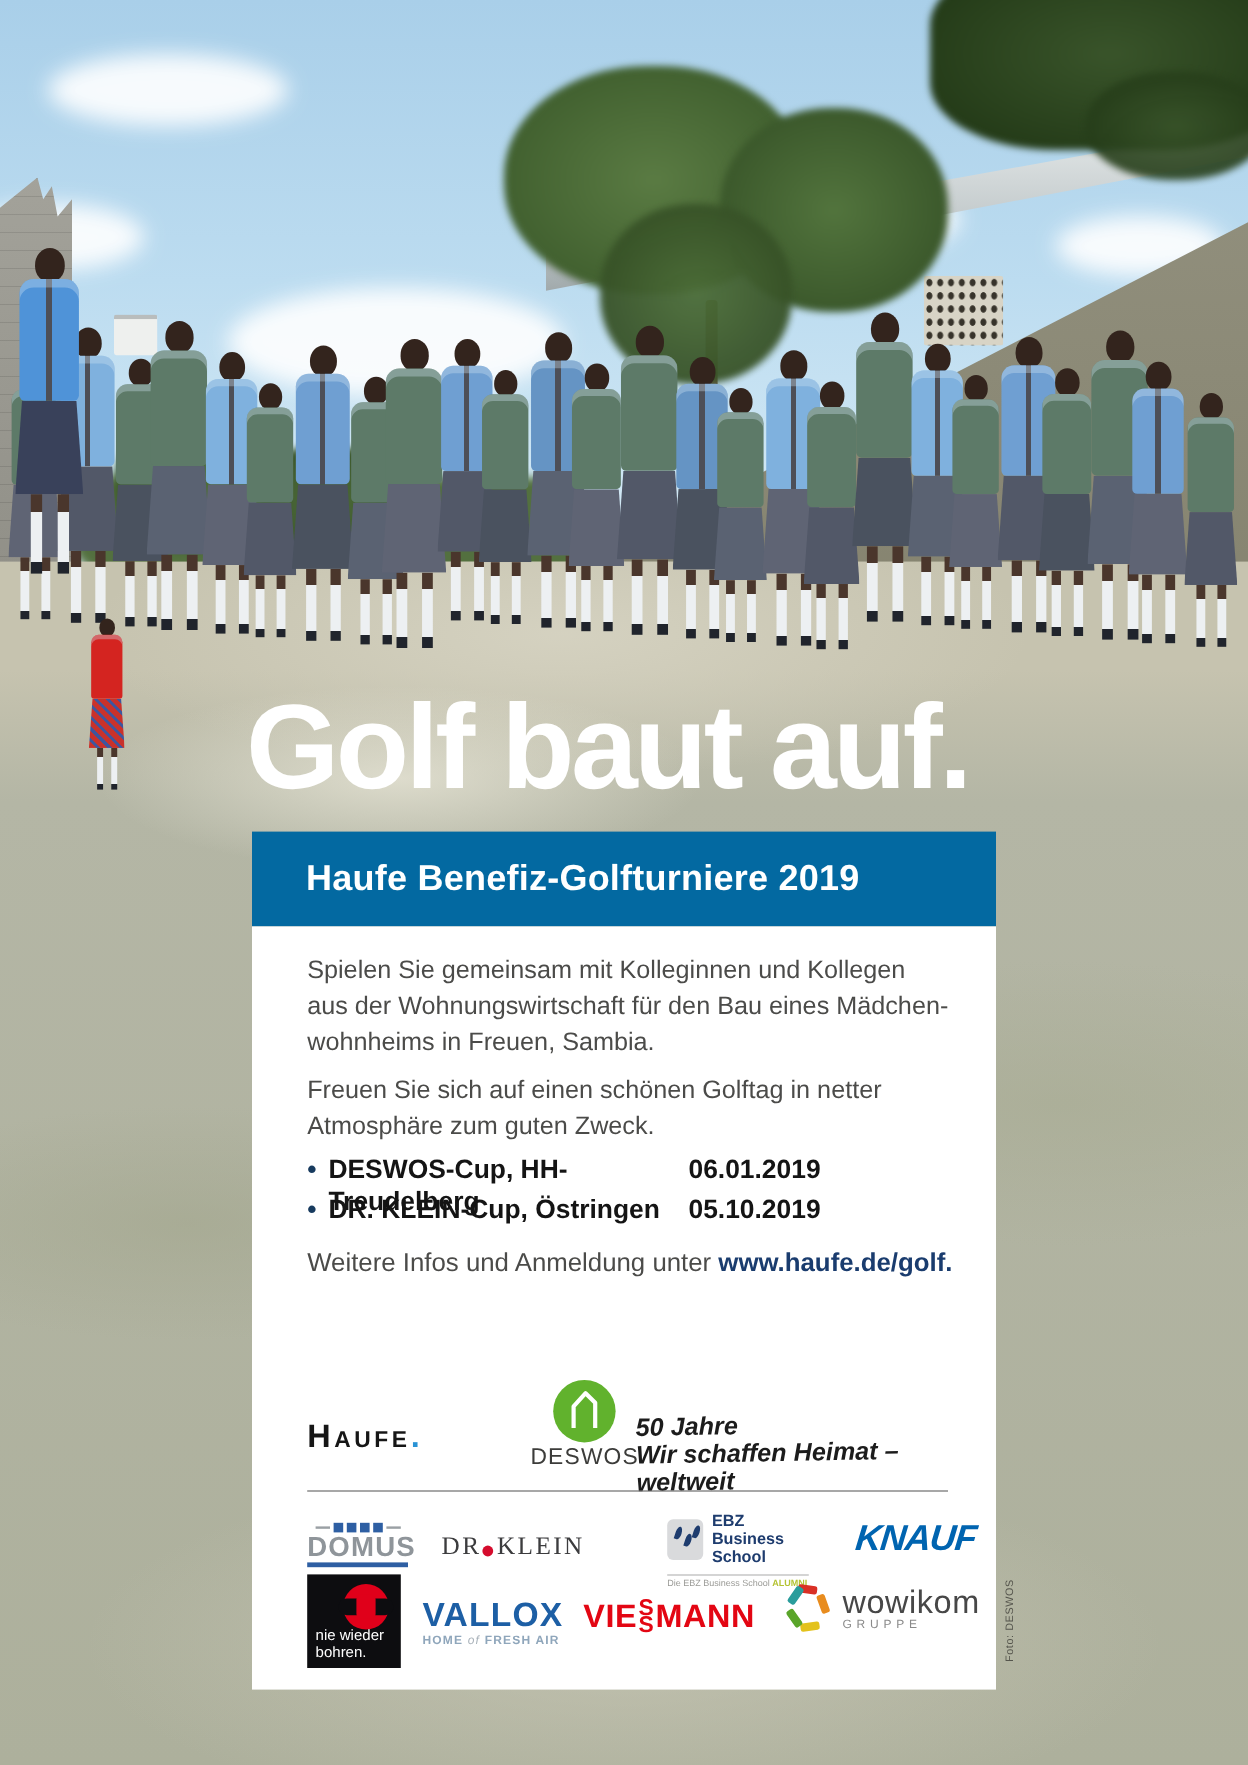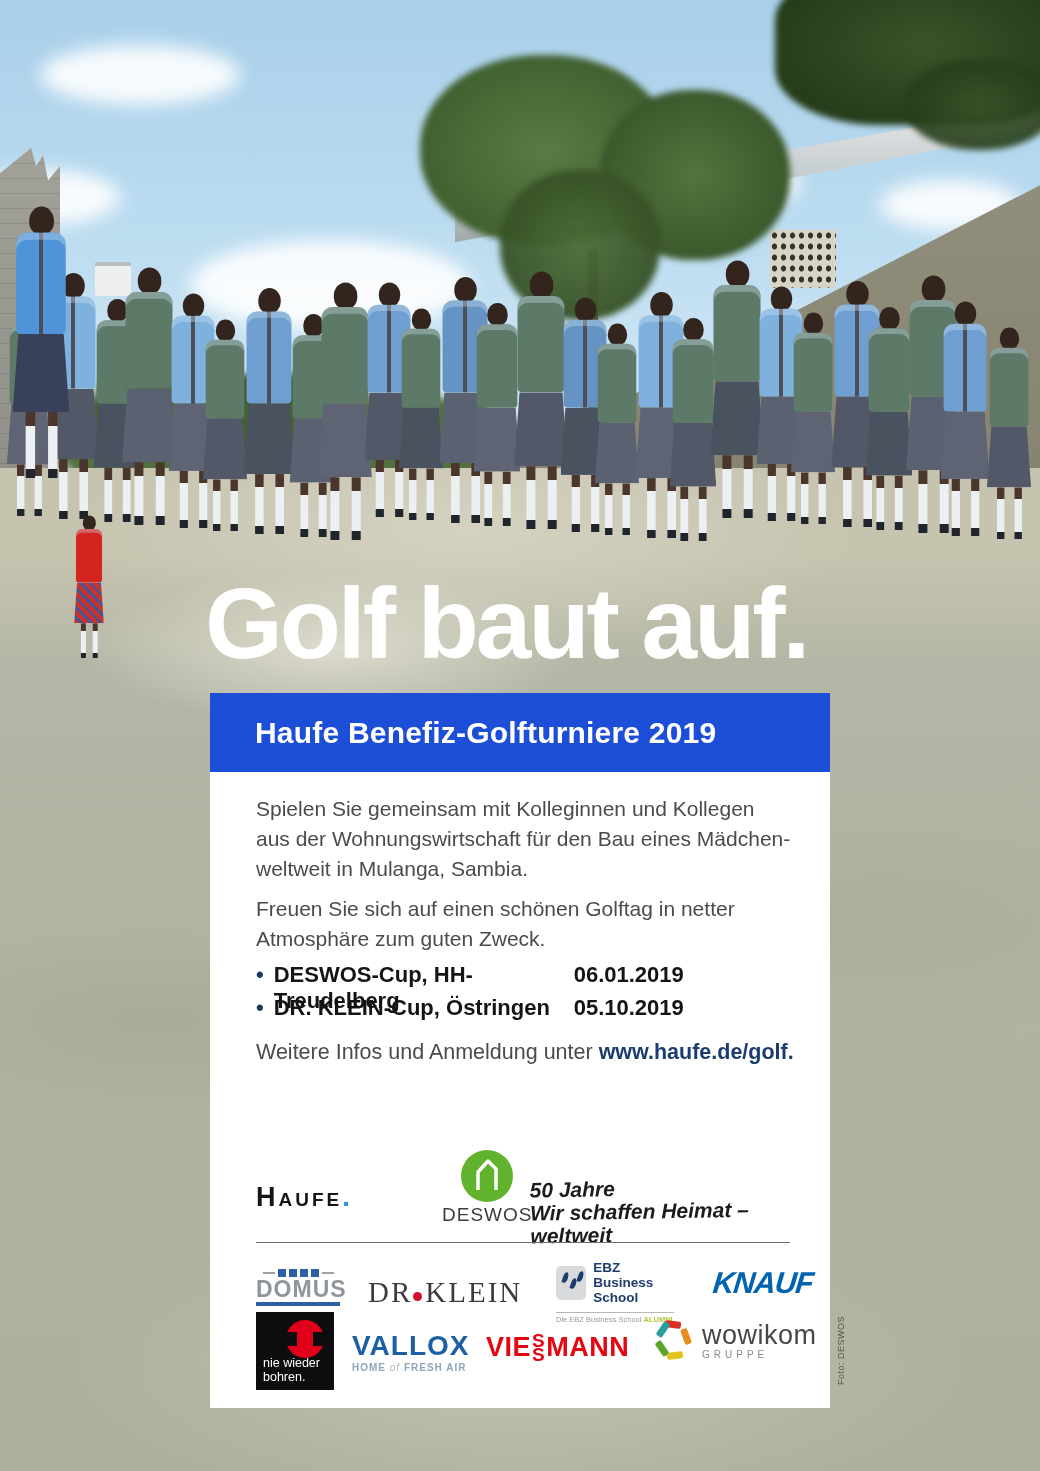--- a/index.html
+++ b/index.html
@@ -55,21 +55,21 @@
   .torso{width:42px;height:86px;border-radius:10px 10px 4px 4px;margin-top:-2px;
     box-shadow:inset 0 6px 0 rgba(210,228,243,.35);}
   .skirt{width:48px;height:66px;clip-path:polygon(10% 0,90% 0,100% 100%,0 100%);}
   .legs{display:flex;gap:11px;height:56px;}
   .legs i{width:8px;height:100%;
     background:linear-gradient(#4a362c 0 22%,#edf0f2 22% 86%,#20242c 86%);}
 
   
   .big-title{position:absolute;left:205px;top:566px;color:#ffffff;
     font-size:100px;font-weight:700;letter-spacing:-3px;}
-  .banner{position:absolute;left:210px;top:693px;width:620px;height:79px;background:#1d4ed8;}
+  .banner{position:absolute;left:210px;top:693px;width:620px;height:79px;background:#0369a1;}
   .banner span{display:block;padding-left:45px;line-height:80px;color:#fff;
     font-size:30px;font-weight:700;letter-spacing:.2px;}
   .panel{position:absolute;left:210px;top:772px;width:620px;height:636px;background:#ffffff;}
 
   .para{position:absolute;left:46px;color:#4b4b49;font-size:21px;line-height:30px;white-space:pre-line;}
   .p1{top:22px;} .p2{top:122px;}
 
   .event-row{position:absolute;left:46px;display:flex;align-items:baseline;
     font-weight:700;color:#141414;font-size:22px;}
   .e0{top:190px;} .e1{top:223px;}
@@ -96,21 +96,21 @@
 
   
   .domus{position:absolute;left:46px;top:496px;width:84px;text-align:center;}
   .domus .sq{display:flex;justify-content:center;align-items:center;gap:3px;height:9px;}
   .domus .sq i{width:8px;height:8px;background:#2e5fa3;}
   .domus .sq em{width:12px;height:2px;background:#9aa0a4;}
   .domus .word{font-size:23px;font-weight:700;color:#8f959a;letter-spacing:1px;line-height:24px;}
   .domus .bar{height:4px;background:#2e5fa3;margin-top:1px;}
 
   .drklein{position:absolute;left:158px;top:504px;font-family:"Liberation Serif","DejaVu Serif",serif;
-    font-size:29px;color:#3c3c3e;letter-spacing:2px;display:flex;align-items:center;justify-content:space-between;}
+    font-size:21px;color:#3c3c3e;letter-spacing:2px;display:flex;align-items:center;justify-content:space-between;}
   .drklein .dot{width:9px;height:9px;border-radius:50%;background:#d50c2d;margin:8px 3px 0 1px;}
 
   .ebz{position:absolute;left:346px;top:488px;width:118px;}
   .ebz-top{display:flex;gap:7px;align-items:center;}
   .ebz-icon{width:34px;height:34px;border-radius:5px;background:#d9dadc;position:relative;}
   .ebz-icon i{position:absolute;width:5px;height:11px;border-radius:50% 50% 50% 0;background:#1e3c6e;transform:rotate(18deg);}
   .ebz-name{font-size:13.5px;font-weight:700;color:#1e3c6e;line-height:15px;white-space:pre-line;}
   .ebz-sub{border-top:1px solid #b8b8b8;margin-top:7px;padding-top:2px;font-size:7.5px;color:#9a9a96;}
   .ebz-sub b{color:#b5c334;}
 
@@ -440,21 +440,21 @@
 
 <div class="big-title">Golf baut auf.</div>
 
 <div class="banner">
   <span>Haufe Benefiz-Golfturniere 2019</span>
 </div>
 
 <div class="panel">
   <div class="para p1">Spielen Sie gemeinsam mit Kolleginnen und Kollegen
 aus der Wohnungswirtschaft für den Bau eines Mädchen-
-weltweit in Mulanga, Sambia.</div>
+wohnheims in Freuen, Sambia.</div>
   <div class="para p2">Freuen Sie sich auf einen schönen Golftag in netter
 Atmosphäre zum guten Zweck.</div>
 
   <div class="event-row e0">
     <span class="bullet">•</span>
     <span class="ev-name">DESWOS-Cup, HH-Treudelberg</span>
     <span class="ev-date">06.01.2019</span>
   </div>
   <div class="event-row e1">
     <span class="bullet">•</span>

